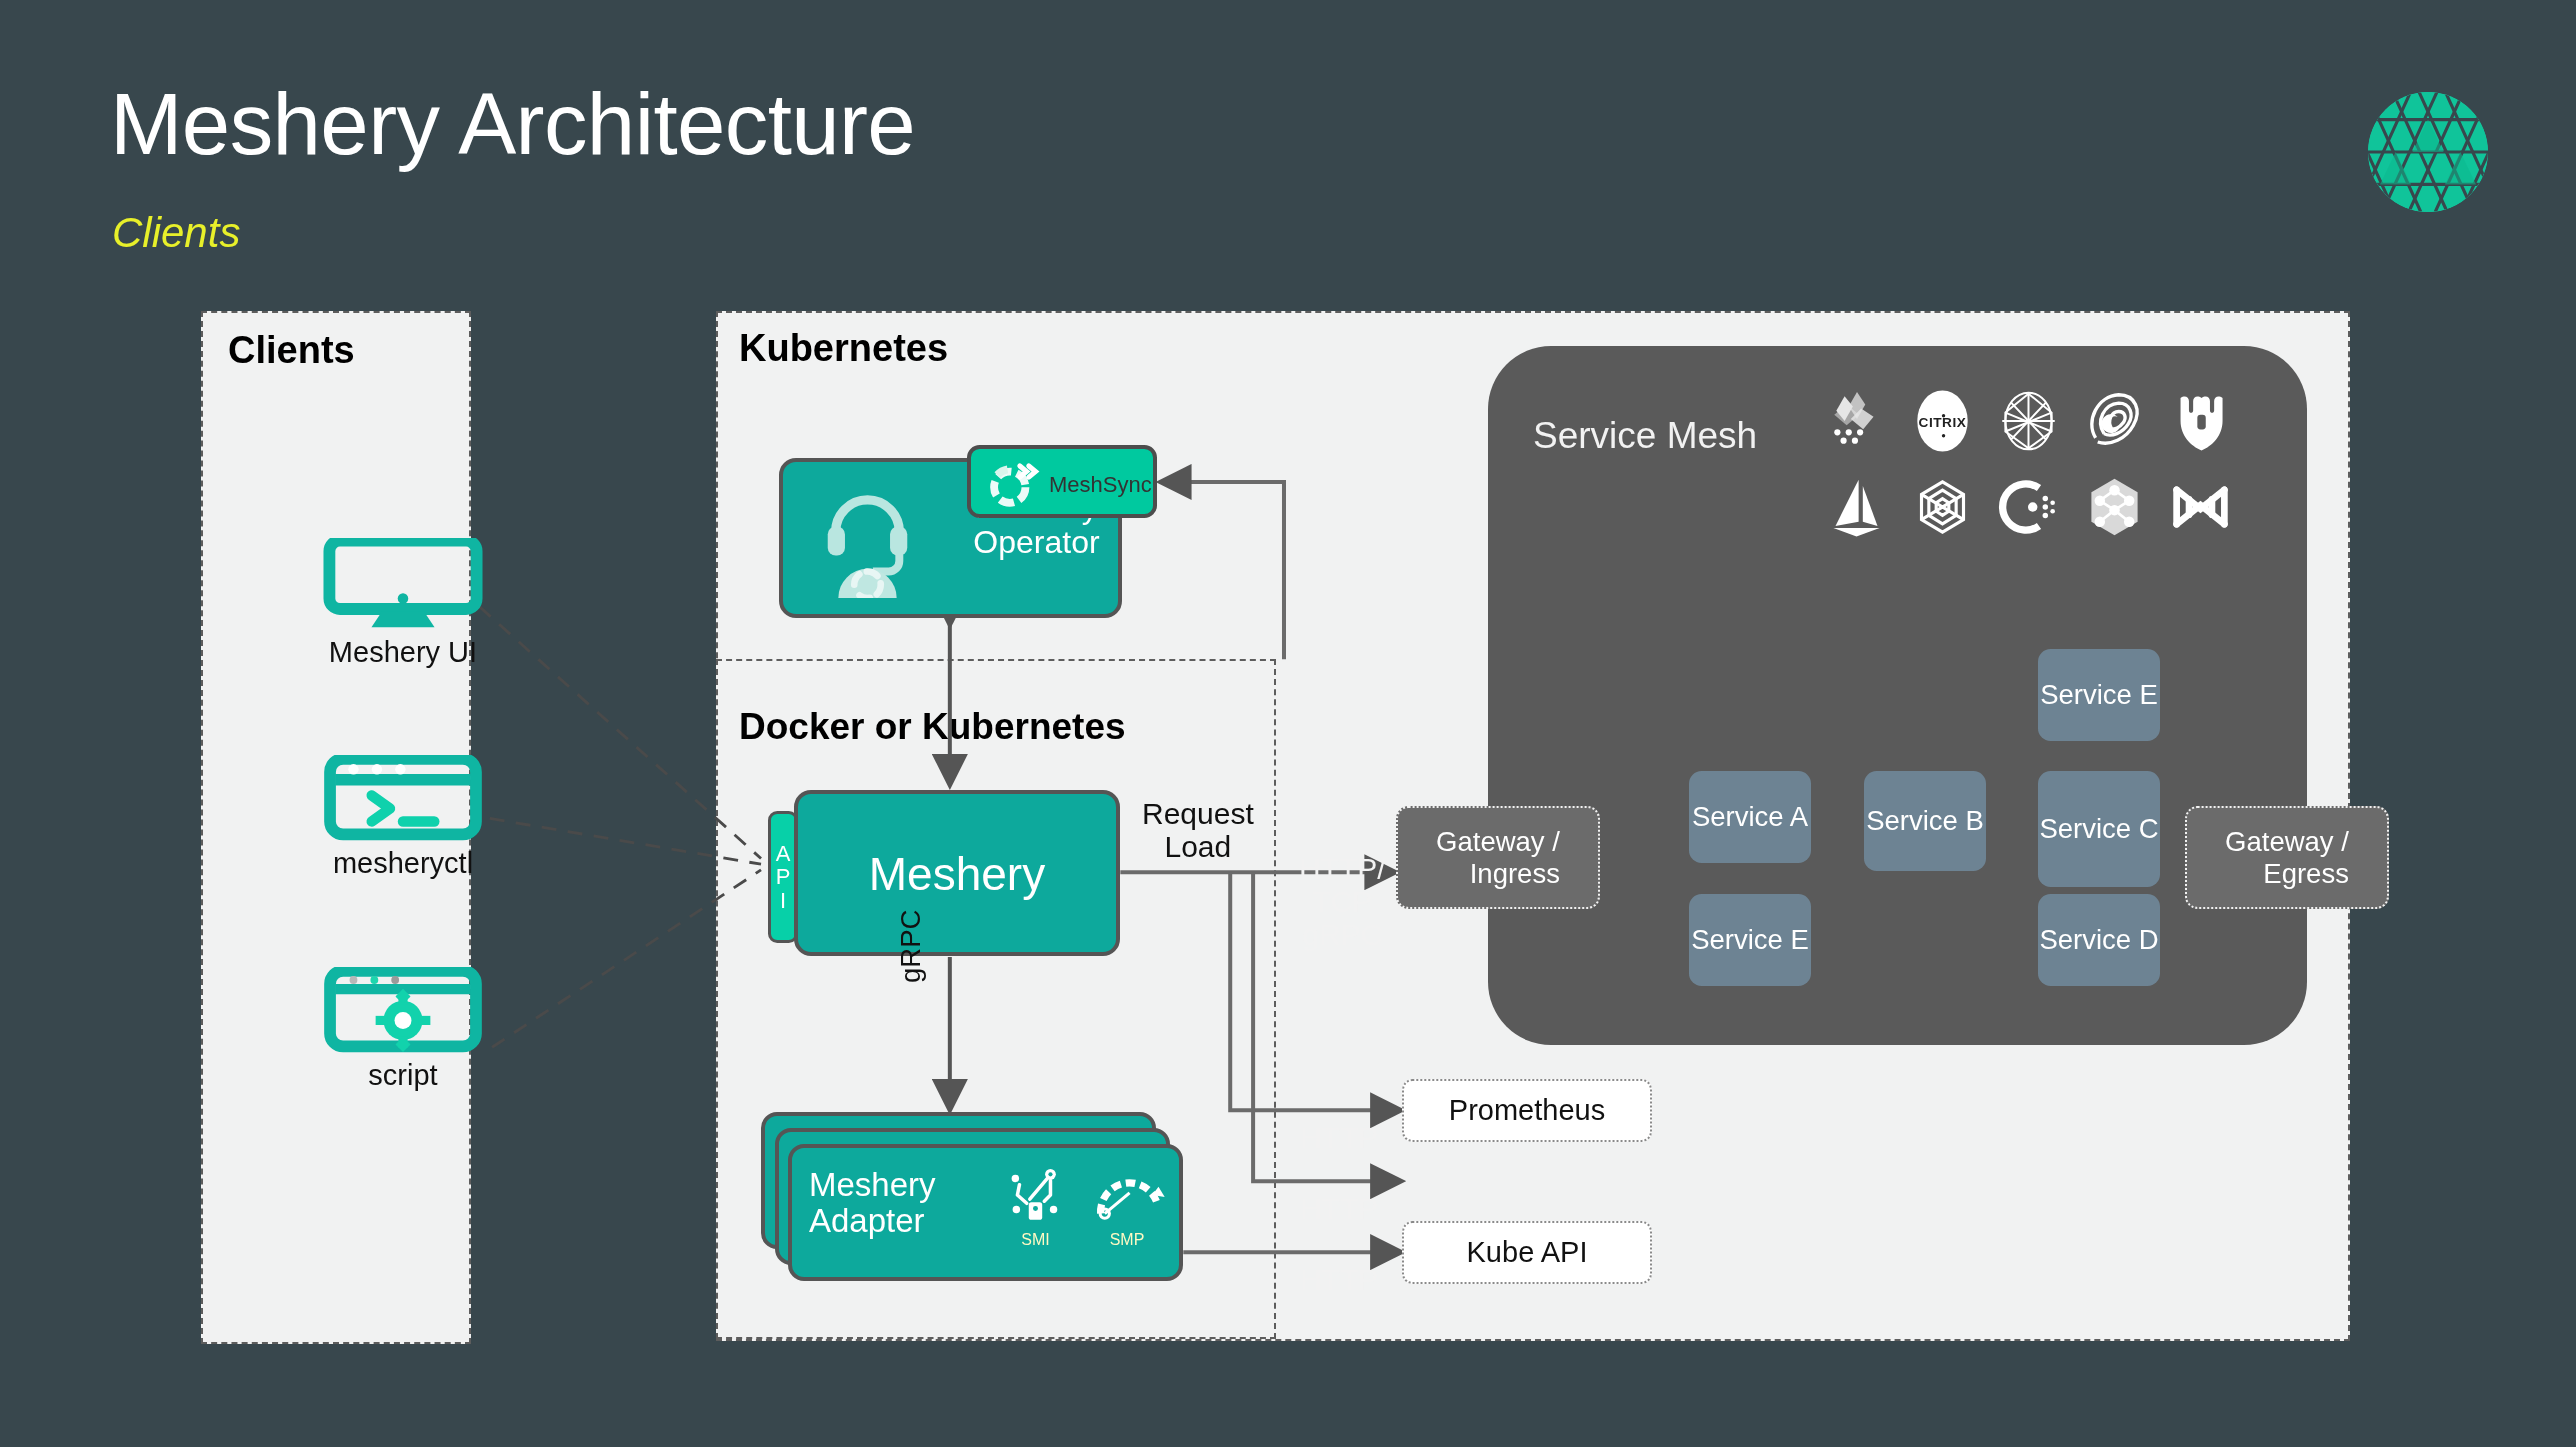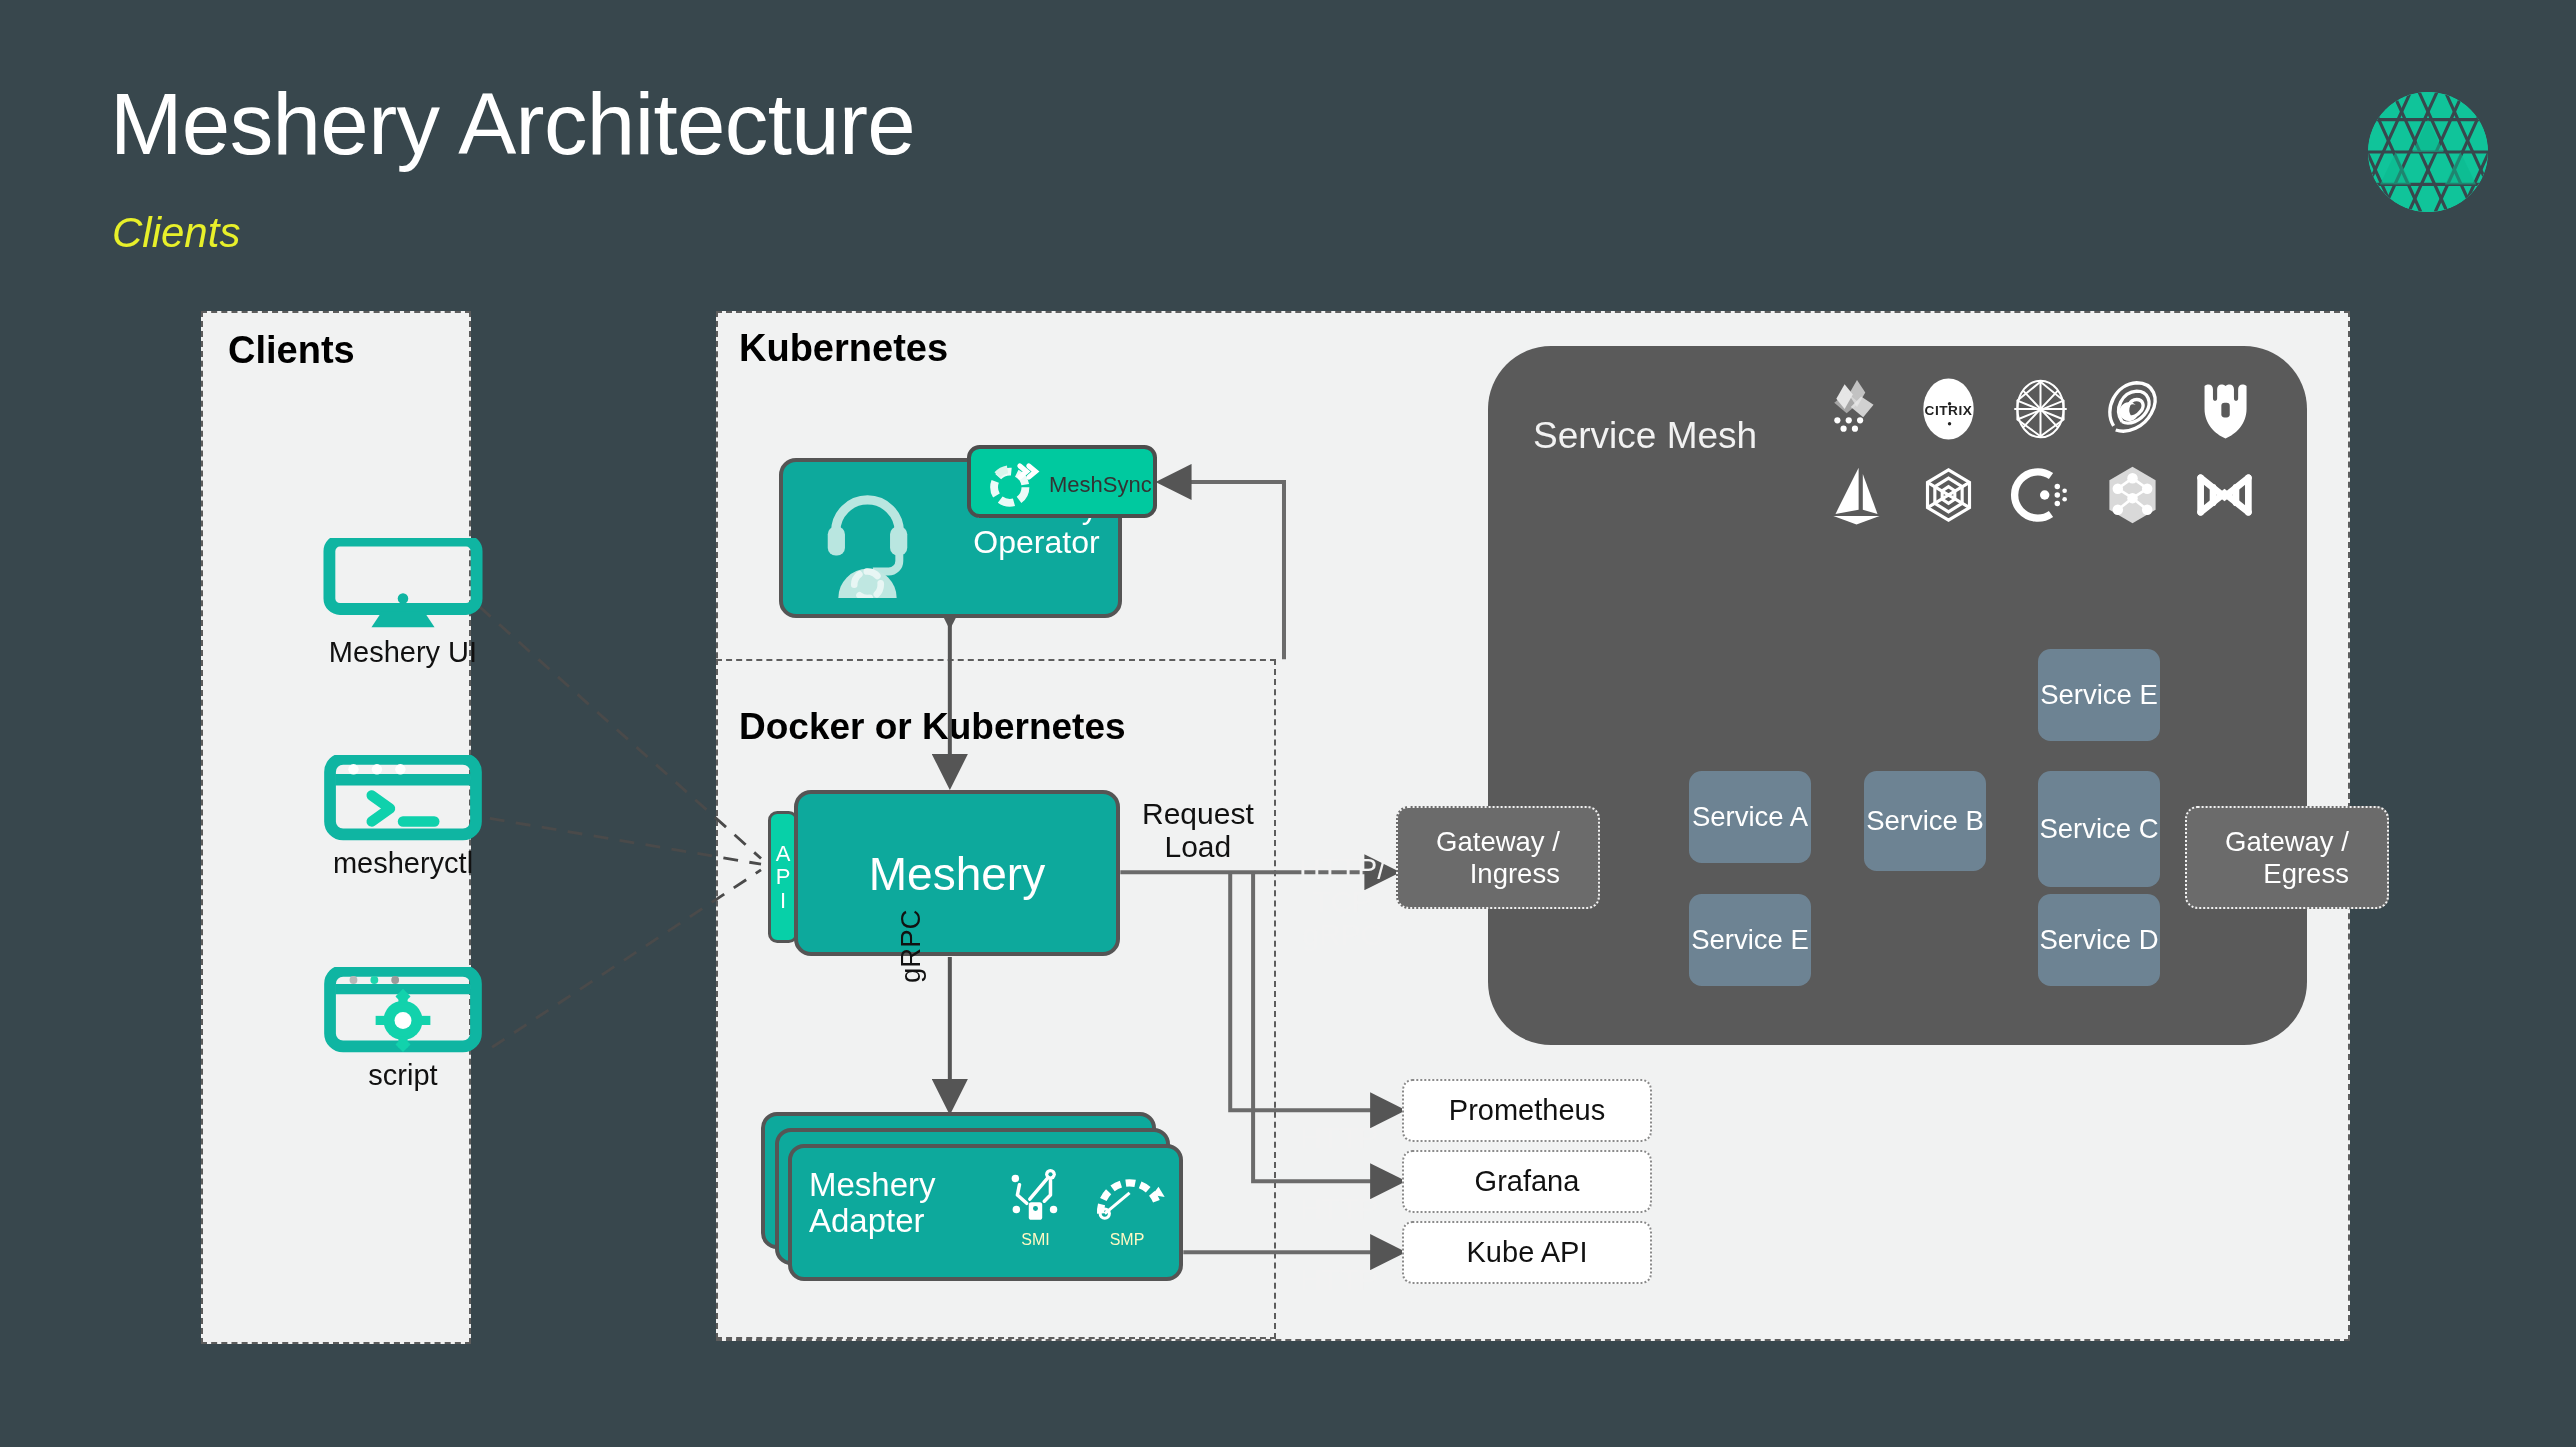--- a/index.html
+++ b/index.html
@@ -123,21 +123,21 @@
   #service-mesh{
     position:absolute;left:1488px;top:346px;width:819px;height:699px;
     background:#5a5a5a;border-radius:63px;
   }
   #mesh-title{
     position:absolute;left:1533px;top:415px;font-size:37px;color:#f2f2f2;white-space:nowrap;
   }
   #mesh-logos{
     position:absolute;left:1825px;top:366px;width:452px;height:172px;
   }
-  .logo-row{display:flex;gap:29px;align-items:center;justify-content:flex-start;height:86px;}
+  .logo-row{display:flex;gap:23px;align-items:flex-end;justify-content:flex-start;height:86px;}
   .mesh-logo{width:63px;height:63px;display:flex;align-items:center;justify-content:center;}
 
   .svc{
     position:absolute;background:#6d8393;border-radius:12.6px;
     display:flex;align-items:center;justify-content:center;
     color:#fff;font-size:27.5px;box-sizing:border-box;
   }
   #svc-a{left:1689px;top:771px;width:122px;height:92px;}
   #svc-b{left:1864px;top:771px;width:122px;height:100px;}
   #svc-c{left:2038px;top:771px;width:122px;height:116px;}
@@ -377,23 +377,20 @@
         <path d="M16 48 L40 28"></path>
       </g>
       <circle cx="16" cy="48" r="4.5" fill="none" stroke="#fff" stroke-width="3"></circle>
     </svg>
     <div class="logo-cap">SMP</div>
   </div>
 
   <div class="white-box" id="box-prometheus">
     <span>Prometheus</span>
   </div>
-  <div class="white-box" id="box-grafana">
-    <span>Grafana</span>
-  </div>
   <div class="white-box" id="box-kubeapi">
     <span>Kube API</span>
   </div>
 
   <div id="service-mesh"></div>
   <div id="mesh-title">Service Mesh</div>
 
   <div id="mesh-logos">
     <div class="logo-row">
       <div class="mesh-logo">

